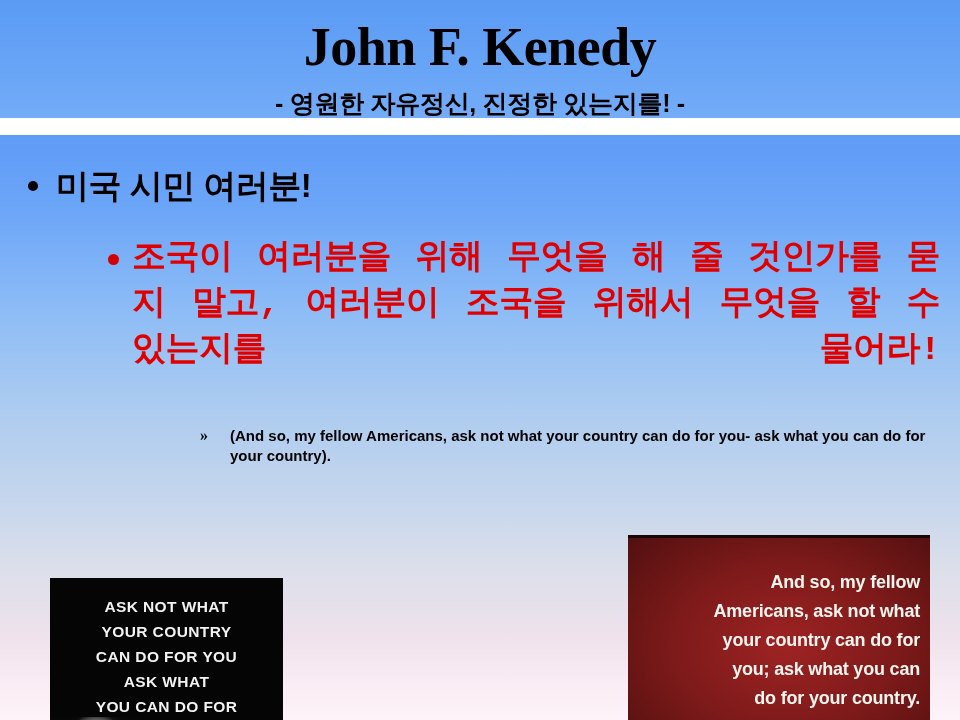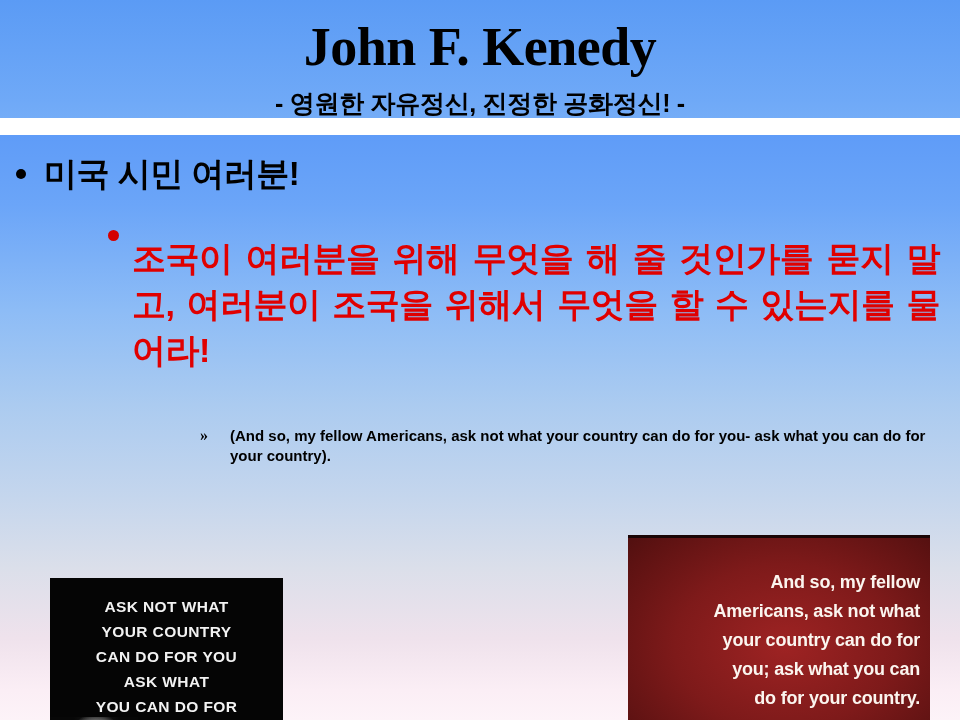--- a/index.html
+++ b/index.html
@@ -79,21 +79,21 @@
         #fdf3f8 100%);
     overflow: hidden;
   }
 
   ul.bullets { list-style: none; margin: 0; padding: 0; }
 
   
   .lvl1 {
     position: relative;
     padding-left: 40px;
-    margin: 4px;
+    margin: 16px;
     padding-top: 14px;
   }
   .lvl1 > .bullet-dot {
     position: absolute;
     left: 12px; top: 30px;
     width: 10px; height: 10px;
     border-radius: 50%;
     background: #000000;
   }
   .lvl1-text {
@@ -114,30 +114,29 @@
   }
   .lvl2 > .bullet-dot {
     position: absolute;
     left: 108px; top: 31px;
     width: 11px; height: 11px;
     border-radius: 50%;
     background: #d40000;
   }
   .lvl2-text {
     display: block;
-    font-family: Liberation Sans, sans-serif;
+    font-family: Liberation Mono, monospace;
     font-weight: bold;
     font-size: 34px;
     line-height: 46px;
     color: #e00000;
     letter-spacing: -0.5px;
     width: 808px;
     text-align: justify;
     text-justify: inter-character;
-    margin-top: 24px;
   }
   .lvl2-text::after { content: ""; display: inline-block; width: 100%; }
 
   
   .lvl3 {
     position: relative;
     padding-left: 230px;
     margin: 0;
     padding-top: 7px;
   }
@@ -220,21 +219,21 @@
     white-space: pre-line;
   }
 </style>
 </head>
 <body>
 
 <div id="slide">
 
   <div id="header">
     <h1 id="slide-title">John F. Kenedy</h1>
-    <div id="slide-subtitle">- 영원한 자유정신, 진정한 공화정신! -</div>
+    <div id="slide-subtitle">- 영원한 자유정신, 진정한 있는지를! -</div>
   </div>
   <div id="header-divider"></div>
 
   <div id="content-panel">
     <ul class="bullets">
 
       <li class="lvl1">
         <span class="bullet-dot"></span>
         <span class="lvl1-text">미국 시민 여러분!</span>
       </li>

